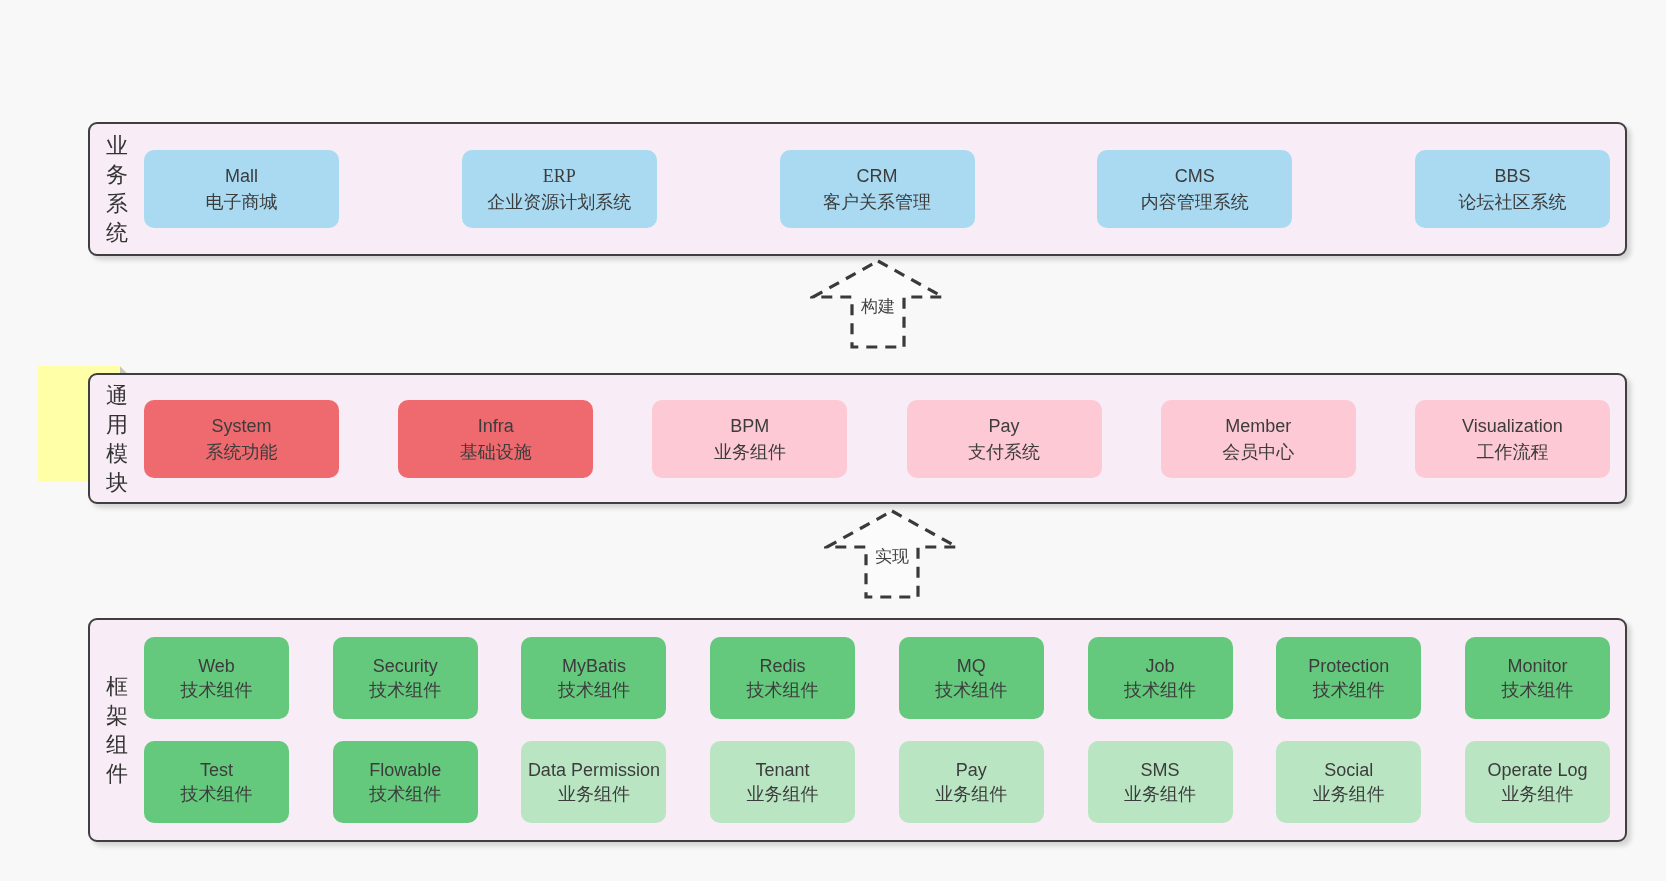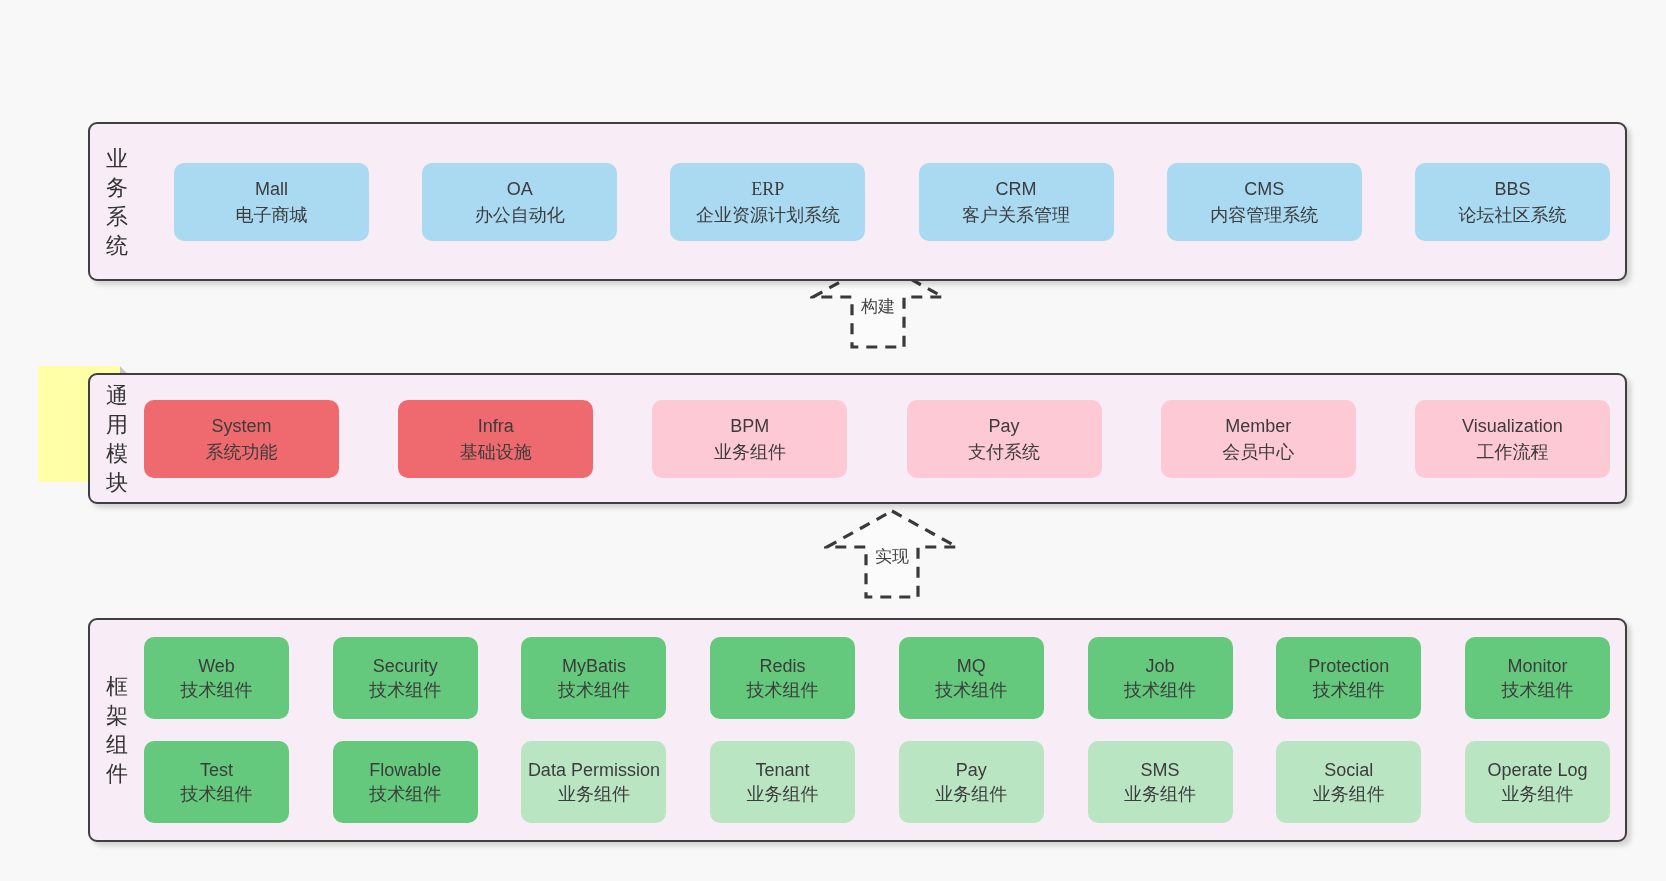--- a/index.html
+++ b/index.html
@@ -6,21 +6,21 @@
   .canvas{
     position:relative;width:1666px;height:881px;background:var(--page-bg,#f8f8f8);
     overflow:hidden;font-family:"Liberation Sans",sans-serif;color:var(--text,#3c3c3c);
   }
   .panel{
     position:absolute;left:88px;width:1539px;box-sizing:border-box;
     background:var(--panel-bg,#f8edf7);border:2px solid var(--panel-border,#3f3f3f);
     border-radius:9px;box-shadow:4px 4px 5px rgba(0,0,0,.15);
     display:flex;align-items:center;z-index:2;
   }
-  .panel-1{top:122px;height:159px;gap:30px;}
+  .panel-1{top:122px;height:134px;}
   .panel-2{top:373px;height:131px;}
   .panel-3{top:618px;height:224px;}
   .v-label{
     width:26px;margin-left:14px;margin-right:14px;flex-shrink:0;
     font-size:22px;line-height:29px;text-align:center;word-break:break-all;color:#333;
   }
   .rows{flex:1;display:flex;flex-direction:column;justify-content:center;gap:22px;margin-right:15px;}
   .box-row{display:flex;justify-content:space-between;}
   .box{
     box-sizing:border-box;border-radius:10px;display:flex;flex-direction:column;
@@ -53,24 +53,20 @@
 <div class="canvas" style="--page-bg: #f8f8f8; --panel-bg: #f8edf7; --panel-border: #3f3f3f; --note-bg: #ffffa8; --note-fold: #c6c6c6; --text: #3c3c3c;">
 
   <section class="panel panel-1">
     <div class="v-label">业务系统</div>
     <div class="rows">
       <div class="box-row boxes-6">
           <div class="box" style="background: rgb(169, 218, 242);">
             <div>Mall</div>
             <div>电子商城</div>
           </div>
-          <div class="box" style="background: rgb(169, 218, 242);">
-            <div>OA</div>
-            <div>办公自动化</div>
-          </div>
           <div class="box" style="background: rgb(169, 218, 242); font-family: Liberation Serif, serif;">
             <div>ERP</div>
             <div>企业资源计划系统</div>
           </div>
           <div class="box" style="background: rgb(169, 218, 242);">
             <div>CRM</div>
             <div>客户关系管理</div>
           </div>
           <div class="box" style="background: rgb(169, 218, 242);">
             <div>CMS</div>

